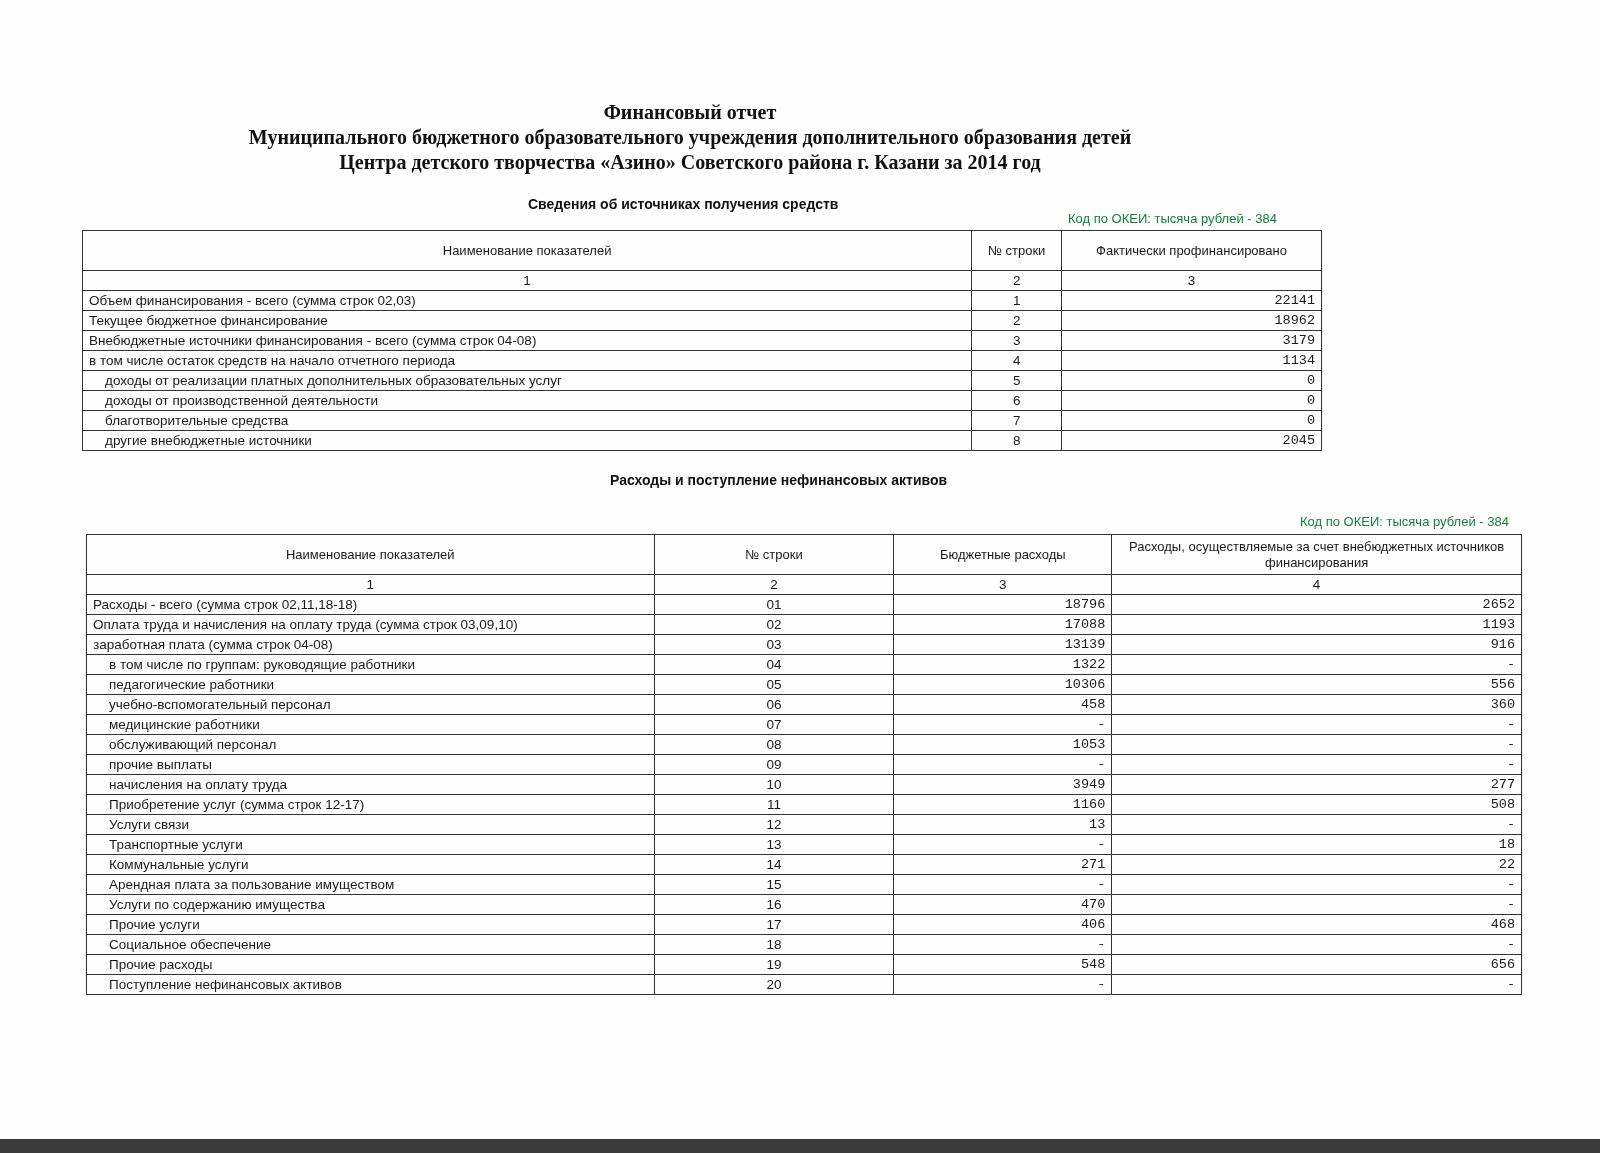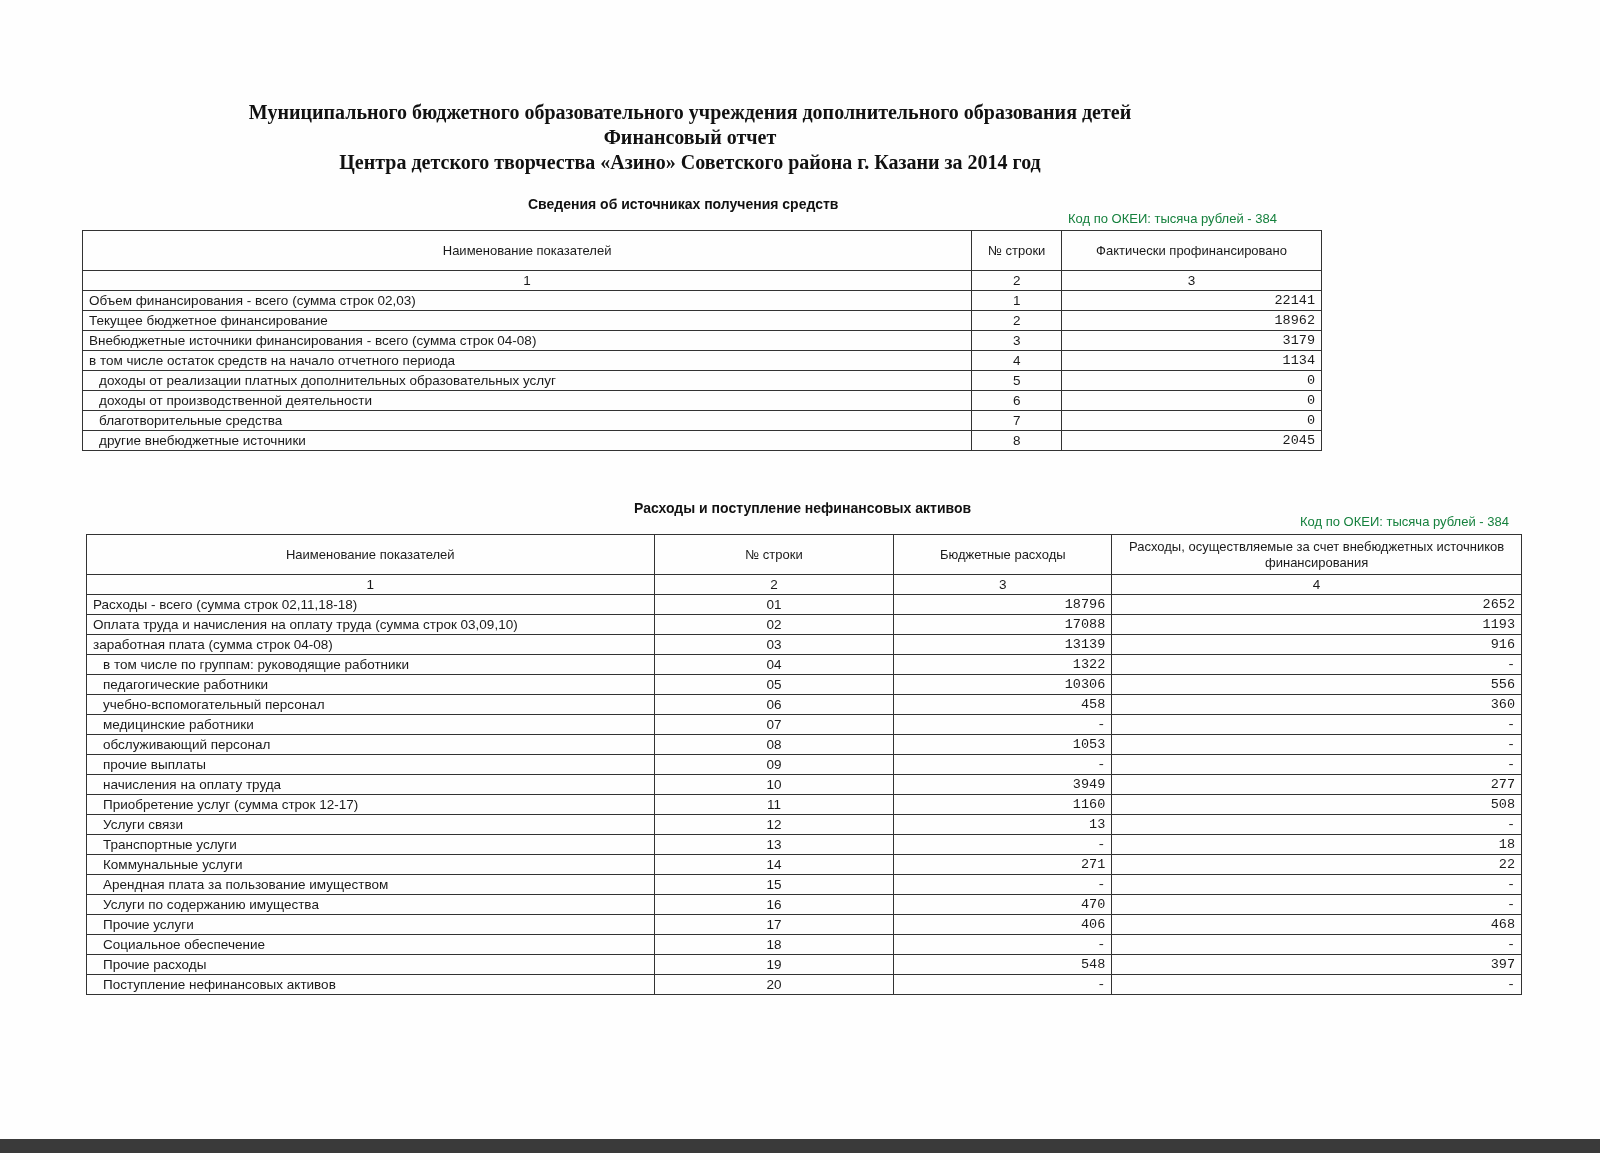--- a/index.html
+++ b/index.html
@@ -11,30 +11,30 @@
   .bottom-edge { position:absolute; left:0; bottom:0; width:1600px; height:14px; background:#3a3a3a; }
   .header { position:absolute; left:180px; top:100px; width:1020px; text-align:center;
     font-family:"Liberation Serif", serif; font-weight:bold; font-size:20px; line-height:25px; color:#111; }
   .section-title { position:absolute; font-weight:bold; font-size:14px; color:#111; }
   .okei { position:absolute; font-size:13px; color:#15803d; }
   table { position:absolute; border-collapse:collapse; font-size:13.5px;border-radius:14px; }
   td, th { border:1px solid #333; padding:0 6px; height:19px; line-height:19px; font-weight:normal; }
   th { text-align:center; font-size:13px; line-height:16px; }
   .c { text-align:center; }
   .r { text-align:right;font-family:Liberation Mono, monospace; }
-  .indent { padding-left:16px; }
+  .indent { padding-left:22px; }
 </style>
 </head>
 <body>
 
 <div class="page">
 
   <div class="header">
+    <div>Финансовый отчет</div>
     <div>Муниципального бюджетного образовательного учреждения дополнительного образования детей</div>
-    <div>Финансовый отчет</div>
     <div>Центра детского творчества «Азино» Советского района г. Казани за 2014 год</div>
   </div>
 
   <div class="section-title" style="left:528px; top:196px;">Сведения об источниках получения средств</div>
   <div class="okei" style="left:1068px; top:211px;">Код по ОКЕИ: тысяча рублей - 384</div>
 
   <table style="left:82px; top:230px; width:1240px;">
     <colgroup>
         <col style="width:890px">
         <col style="width:90px">
@@ -87,21 +87,21 @@
           <td class="r">0</td>
         </tr>
     <tr>
           <td class="indent">другие внебюджетные источники</td>
           <td class="c">8</td>
           <td class="r">2045</td>
         </tr>
   </tbody>
     </table>
 
-  <div class="section-title" style="left:610px; top:500px;margin-left:24px;">Расходы и поступление нефинансовых активов</div>
+  <div class="section-title" style="left:610px; top:472px;">Расходы и поступление нефинансовых активов</div>
   <div class="okei" style="left:1300px; top:514px;">Код по ОКЕИ: тысяча рублей - 384</div>
 
   <table style="left:86px; top:534px; width:1436px;">
     <colgroup>
         <col style="width:568px">
         <col style="width:240px">
         <col style="width:218px">
         <col style="width:410px">
       </colgroup>
     <tbody>
@@ -222,21 +222,21 @@
     <tr>
           <td class="indent">Социальное обеспечение</td>
           <td class="c">18</td>
           <td class="r">-</td>
           <td class="r">-</td>
         </tr>
     <tr>
           <td class="indent">Прочие расходы</td>
           <td class="c">19</td>
           <td class="r">548</td>
-          <td class="r">397</td>
+          <td class="r">656</td>
         </tr>
     <tr>
           <td class="indent">Поступление нефинансовых активов</td>
           <td class="c">20</td>
           <td class="r">-</td>
           <td class="r">-</td>
         </tr>
   </tbody>
     </table>
 

